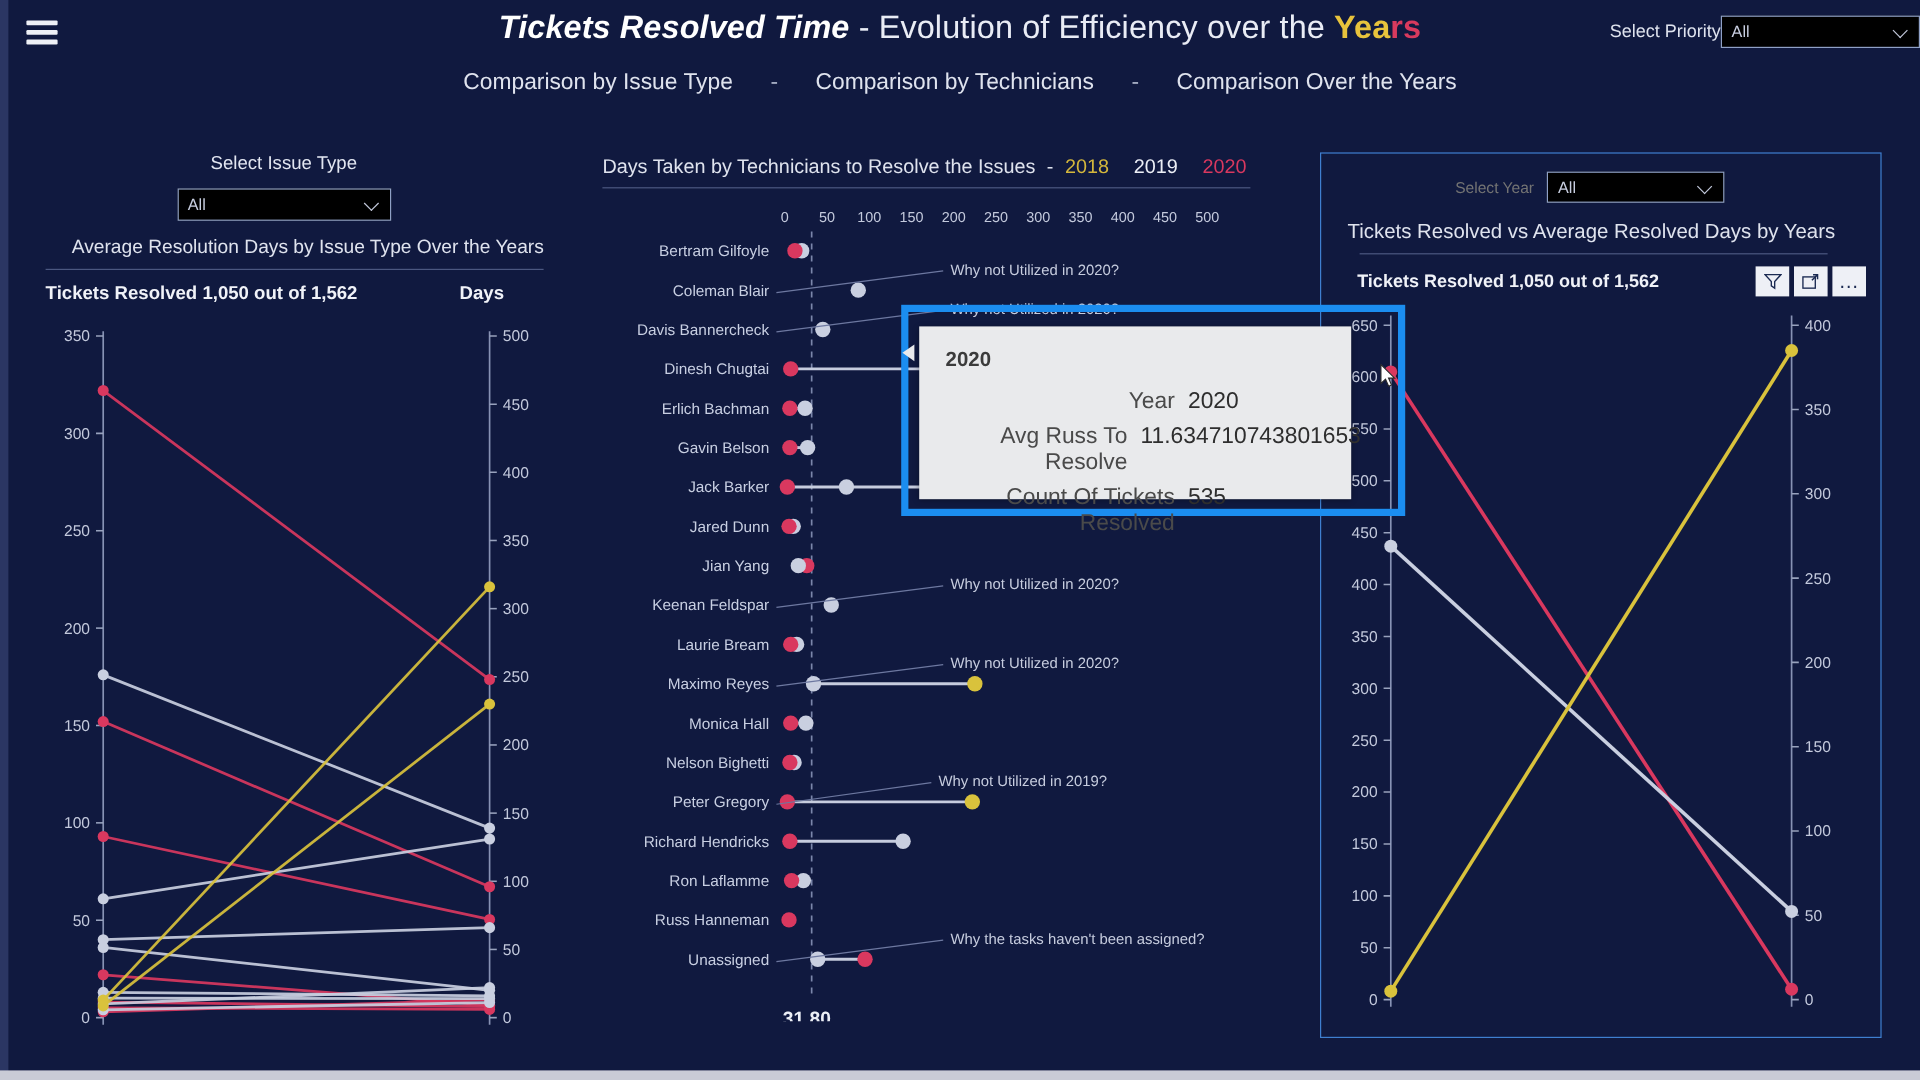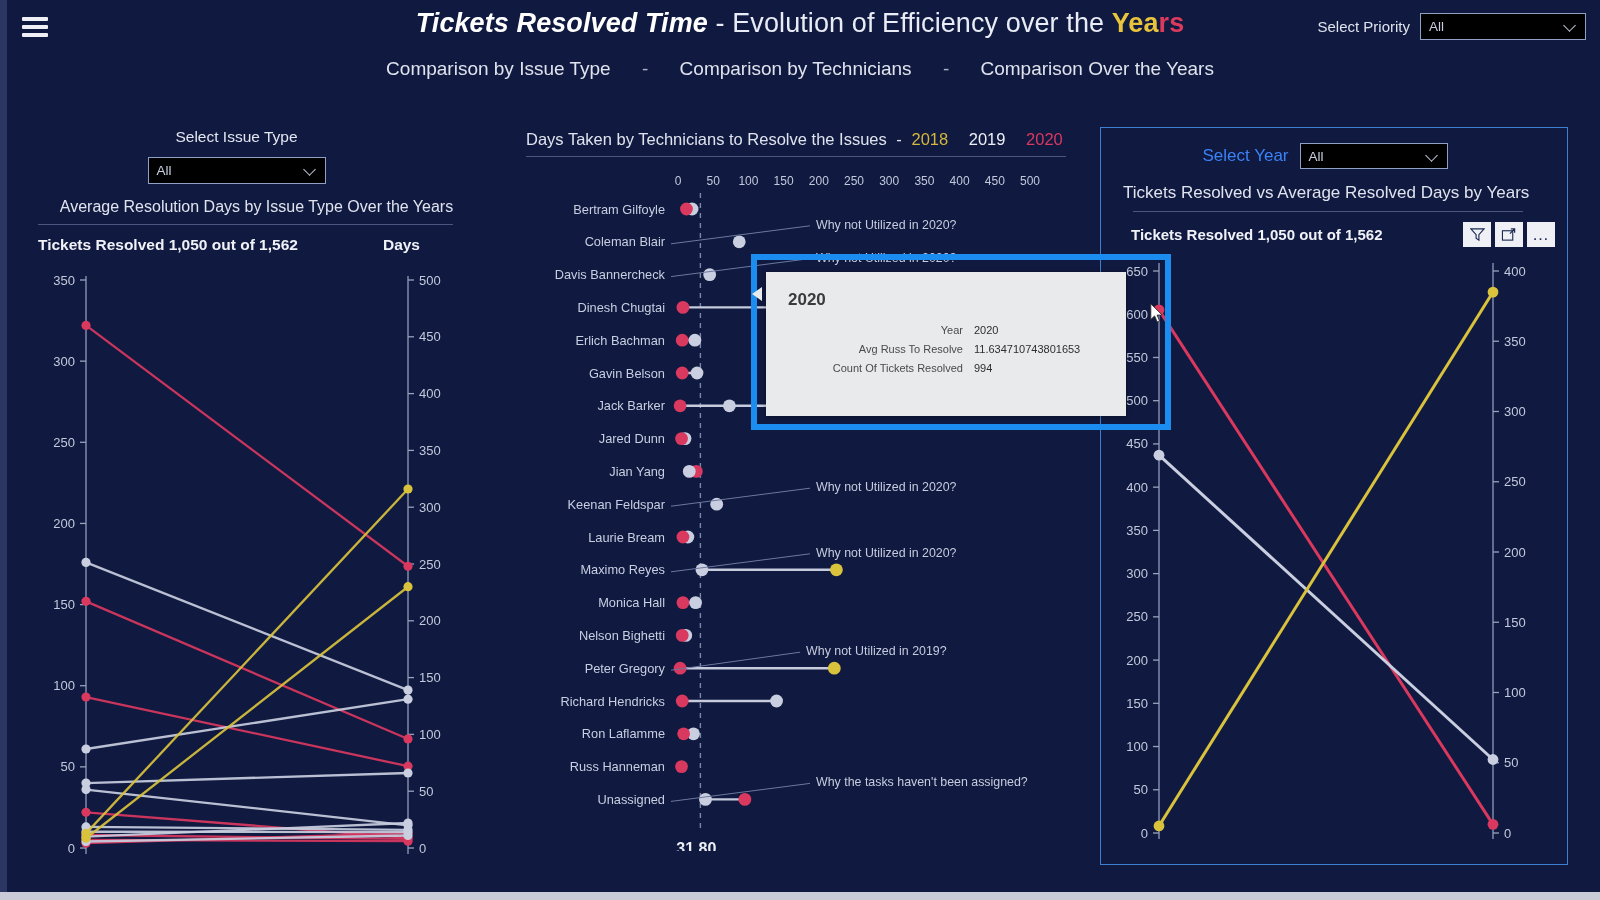--- a/index.html
+++ b/index.html
@@ -21,21 +21,21 @@
   .title { position:absolute; left:0; top:8px; width:1600px; text-align:center; font-size:27px; letter-spacing:.1px; }
   .title .b { font-weight:bold; color:#ffffff;font-style:italic; }
   .title .n { color:#e9ecf5; }
   .title .yel { color:#e8c33c; font-weight:bold; }
   .title .red { color:#d93a5e; font-weight:bold; }
 
   .subnav { position:absolute; left:0; top:58px; width:1600px; text-align:center; font-size:19px; color:#dfe3ee; }
   .subnav span.item { cursor:pointer; }
   .subnav span.sep { color:#a9b0c6; padding:0 26px; }
 
-  .priority-wrap { position:absolute; right:14px; top:13px; display:flex; align-items:center; gap:10px; }
+  .priority-wrap { position:absolute; right:0; top:13px; display:flex; align-items:center; }
   .priority-wrap .lbl { font-size:15px; color:#dfe3ee; }
   .sel {
     background:#000000; border:1px solid #8fa0c6; height:26px; min-width:160px;
     display:flex; align-items:center; justify-content:space-between;
     padding:0 8px; font-size:13.5px; color:#c8cee0; cursor:pointer;
   }
   .sel .chev { width:13px; height:13px; position:relative; }
   .sel .chev:after {
     content:""; position:absolute; left:1px; top:1px; width:8px; height:8px;
     border-right:1.6px solid #c3c9dc; border-bottom:1.6px solid #c3c9dc;
@@ -51,45 +51,45 @@
   .panel-heading { margin-top:14px; font-size:16px; color:#dfe3ee; padding-left:18px;text-align:center; }
   .rule { height:1px; background:#4b5780; margin:8px 0 0 18px; width:415px; }
 
   .kpi-row { margin-top:11px; padding-left:18px; display:flex; justify-content:space-between; padding-right:55px; }
   .kpi-row .kpi { font-size:15.5px; font-weight:bold; color:#f0f2f8; }
   .kpi-row .days { font-size:15.5px; font-weight:bold; color:#f0f2f8; }
 
   .chartbox { position:relative; margin-top:8px; width:455px; height:625px; }
 
   
-  .panel-mid { position:absolute; left:510px; top:130px; width:585px; height:745px; }
+  .panel-mid { position:absolute; left:486px; top:130px; width:585px; height:745px; }
   .mid-title { font-size:16.5px; color:#dfe3ee; padding-left:16px; }
   .mid-title .y18 { color:#d4b73c; }
   .mid-title .y19 { color:#eceff6; }
   .mid-title .y20 { color:#d9385f; }
   .mid-rule { height:1px; background:#4b5780; margin:7px 0 0 16px; width:540px; }
   .mid-chart { position:relative; width:585px; height:690px; margin-top:4px; }
 
   
   .panel-right { position:absolute; left:1100px; top:127px; width:468px; height:738px; border:1px solid #3f7fd0; }
   .year-sel-row { display:flex; align-items:center; justify-content:center; gap:11px; margin-top:15px; padding-right:18px; }
-  .year-sel-row .lbl { font-size:17px; color:#3b82f6; }
+  .year-sel-row .lbl { font-size:13px; color:#737373; }
   .right-heading { margin-top:14px; font-size:17px; color:#dfe3ee; padding-left:22px; }
   .right-rule { height:1px; background:#4b5780; margin:8px 0 0 32px; width:390px; }
   .right-kpi-row { margin-top:10px; padding-left:30px; display:flex; align-items:center; justify-content:space-between; padding-right:12px; }
   .right-kpi-row .kpi { font-size:15px; font-weight:bold; color:#f0f2f8; }
   .vis-icons { display:flex; gap:4px; }
   .vis-icon { width:28px; height:25px; background:#eef0f6; display:flex; align-items:center; justify-content:center; cursor:pointer; }
   .right-chart { position:relative; width:466px; height:612px; }
 
   
   .tt-frame { position:absolute; left:751px; top:254px; width:420px; height:176px; border:6px solid #1b8df0; background:transparent; }
   .tt-body { position:absolute; left:766px; top:272px; width:360px; height:144px; background:#e9eaec; box-shadow:0 1px 5px rgba(0,0,0,.35); }
   .tt-title { position:absolute; left:22px; top:18px; font-size:17px; font-weight:bold; color:#3b3b3b; }
-  .tt-rows { position:absolute; left:0; top:52px; width:352px; font-size:11px; color:#4a4a4a; }
+  .tt-rows { position:absolute; left:16px; top:52px; width:352px; font-size:19px; color:#4a4a4a; }
   .tt-row { display:flex; margin-bottom:7px; }
   .tt-key { width:208px; text-align:right; padding-right:11px; }
   .tt-val { text-align:left; color:#2e2e2e; }
   .tt-arrow { position:absolute; left:1112px; top:280px; width:0;height:0;
      border-top:9px solid transparent; border-bottom:9px solid transparent; border-left:13px solid #e9eaec; }
   .tt-arrow-l { position:absolute; left:752px; top:287px; width:0;height:0;
      border-top:7px solid transparent; border-bottom:7px solid transparent; border-right:10px solid #e9eaec; }
 
   .cursor { position:absolute; left:1150px; top:303px; width:14px; height:21px; }
 </style>
@@ -454,21 +454,21 @@
     <div class="tt-row">
       <span class="tt-key">Year</span>
       <span class="tt-val">2020</span>
     </div>
     <div class="tt-row">
       <span class="tt-key">Avg Russ To Resolve</span>
       <span class="tt-val">11.634710743801653</span>
     </div>
     <div class="tt-row">
       <span class="tt-key">Count Of Tickets Resolved</span>
-      <span class="tt-val">994</span>
+      <span class="tt-val">535</span>
     </div>
   </div>
 </div>
 <div class="tt-arrow"></div>
 <div class="tt-arrow-l"></div>
 
 <svg class="cursor" viewBox="0 0 14 21">
   <path d="M0.8,0.8 L0.8,16.5 L4.6,12.9 L7.2,18.9 L9.6,17.9 L7.1,12.1 L12.2,12.1 Z" fill="#ffffff" stroke="#2b2b2b" stroke-width="0.9"></path>
 </svg>
 

